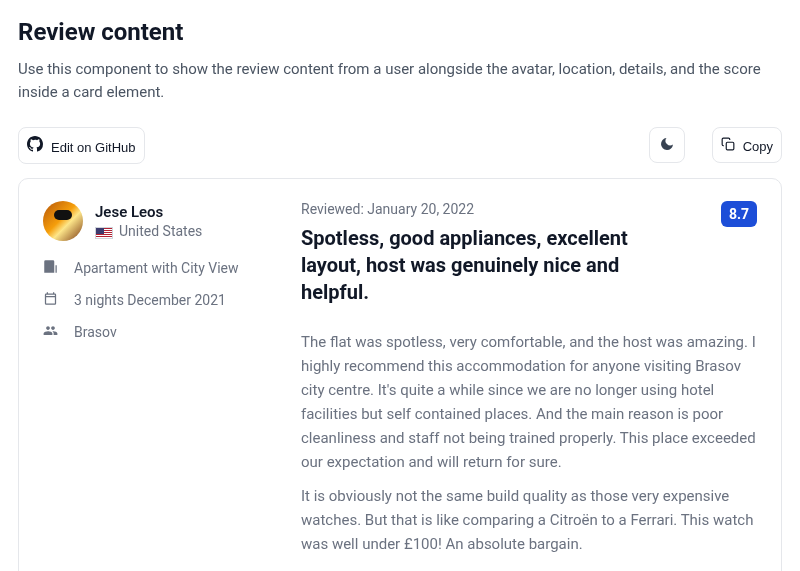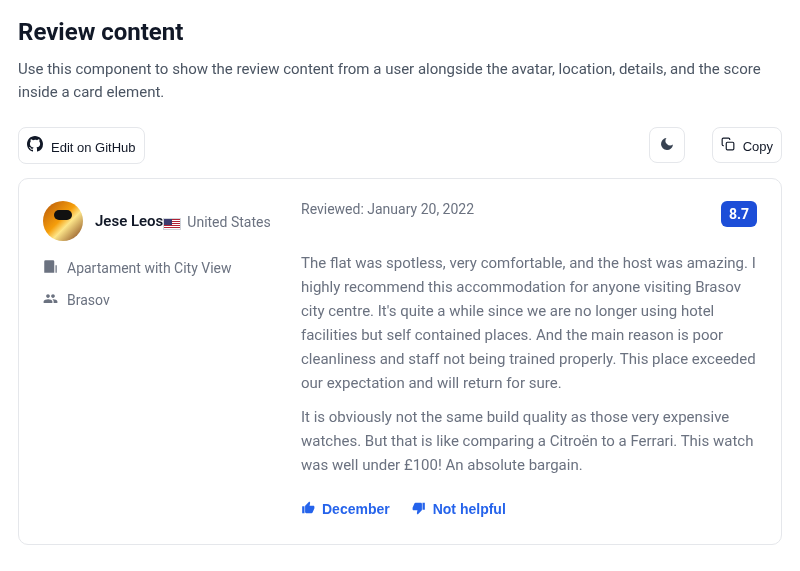--- a/index.html
+++ b/index.html
@@ -85,21 +85,21 @@
     overflow: hidden;
   }
   .avatar::after {
     content: "";
     position: absolute;
     top: 9px; left: 11px;
     width: 18px; height: 10px;
     background: #111;
     border-radius: 5px;
   }
-  .user-meta { display: flex; flex-direction: row; }
+  .user-meta { display: flex; flex-direction: column; }
   .user-name {
     font-size: 15px;
     font-weight: 600;
     color: #111827;
   }
   .user-loc {
     display: flex;
     align-items: flex-end;
     gap: 6px;
     font-size: 14px;
@@ -135,21 +135,21 @@
   .detail-list {
     display: flex;
     flex-direction: column;
     gap: 14px;
     font-size: 14px;
     color: #6b7280;
   }
   .detail-item {
     display: flex;
     align-items: center;
-    gap: 9px;
+    gap: 16px;
   }
   .detail-item svg { color: #6b7280; flex-shrink: 0; }
   .right-col { display: flex; flex-direction: column; }
   .review-head {
     display: flex;
     justify-content: space-between;
     align-items: flex-start;
     gap: 14px;
     margin-bottom: 10px;
   }
@@ -251,34 +251,43 @@
         <span>
           <svg width="15" height="15" viewBox="0 0 24 24" fill="currentColor">
               <path d="M4 2h12a2 2 0 0 1 2 2v18H2V4a2 2 0 0 1 2-2zm2 4h2v2H6V6zm4 0h2v2h-2V6zM6 10h2v2H6v-2zm4 0h2v2h-2v-2zM6 14h2v2H6v-2zm4 0h2v2h-2v-2zM20 10h2v12h-2V10z"></path>
             </svg>
         </span>
         <span>Apartament with City View</span>
       </li>
       <li class="detail-item">
         <span>
           <svg width="15" height="15" viewBox="0 0 24 24" fill="currentColor">
+              <path d="M19 4h-1V2h-2v2H8V2H6v2H5a2 2 0 0 0-2 2v14a2 2 0 0 0 2 2h14a2 2 0 0 0 2-2V6a2 2 0 0 0-2-2zm0 16H5V10h14v10zM5 8V6h14v2H5z"></path>
+            </svg>
+        </span>
+        <span>3 nights December 2021</span>
+      </li>
+      <li class="detail-item">
+        <span>
+          <svg width="15" height="15" viewBox="0 0 24 24" fill="currentColor">
               <path d="M16 11c1.66 0 3-1.34 3-3s-1.34-3-3-3-3 1.34-3 3 1.34 3 3 3zM8 11c1.66 0 3-1.34 3-3S9.66 5 8 5 5 6.34 5 8s1.34 3 3 3zm0 2c-2.33 0-7 1.17-7 3.5V19h14v-2.5C15 14.17 10.33 13 8 13zm8 0c-.29 0-.62.02-.97.05 1.16.84 1.97 1.97 1.97 3.45V19h6v-2.5c0-2.33-4.67-3.5-7-3.5z"></path>
             </svg>
         </span>
         <span>Brasov</span>
       </li>
     </ul>
   </aside>
 
   <div class="right-col">
     <div class="review-head">
       <div>
         <div class="reviewed-date">
           <span>Reviewed: </span><span>January 20, 2022</span>
         </div>
+        <h3 class="review-title">Spotless, good appliances, excellent layout, host was genuinely nice and helpful.</h3>
       </div>
       <div class="score-badge">8.7</div>
     </div>
 
     <div class="review-body">
       <p>The flat was spotless, very comfortable, and the host was amazing. I highly recommend this accommodation for anyone visiting Brasov city centre. It's quite a while since we are no longer using hotel facilities but self contained places. And the main reason is poor cleanliness and staff not being trained properly. This place exceeded our expectation and will return for sure.</p>
       <p>It is obviously not the same build quality as those very expensive watches. But that is like comparing a Citroën to a Ferrari. This watch was well under £100! An absolute bargain.</p>
     </div>
 
     <div class="feedback-row">

